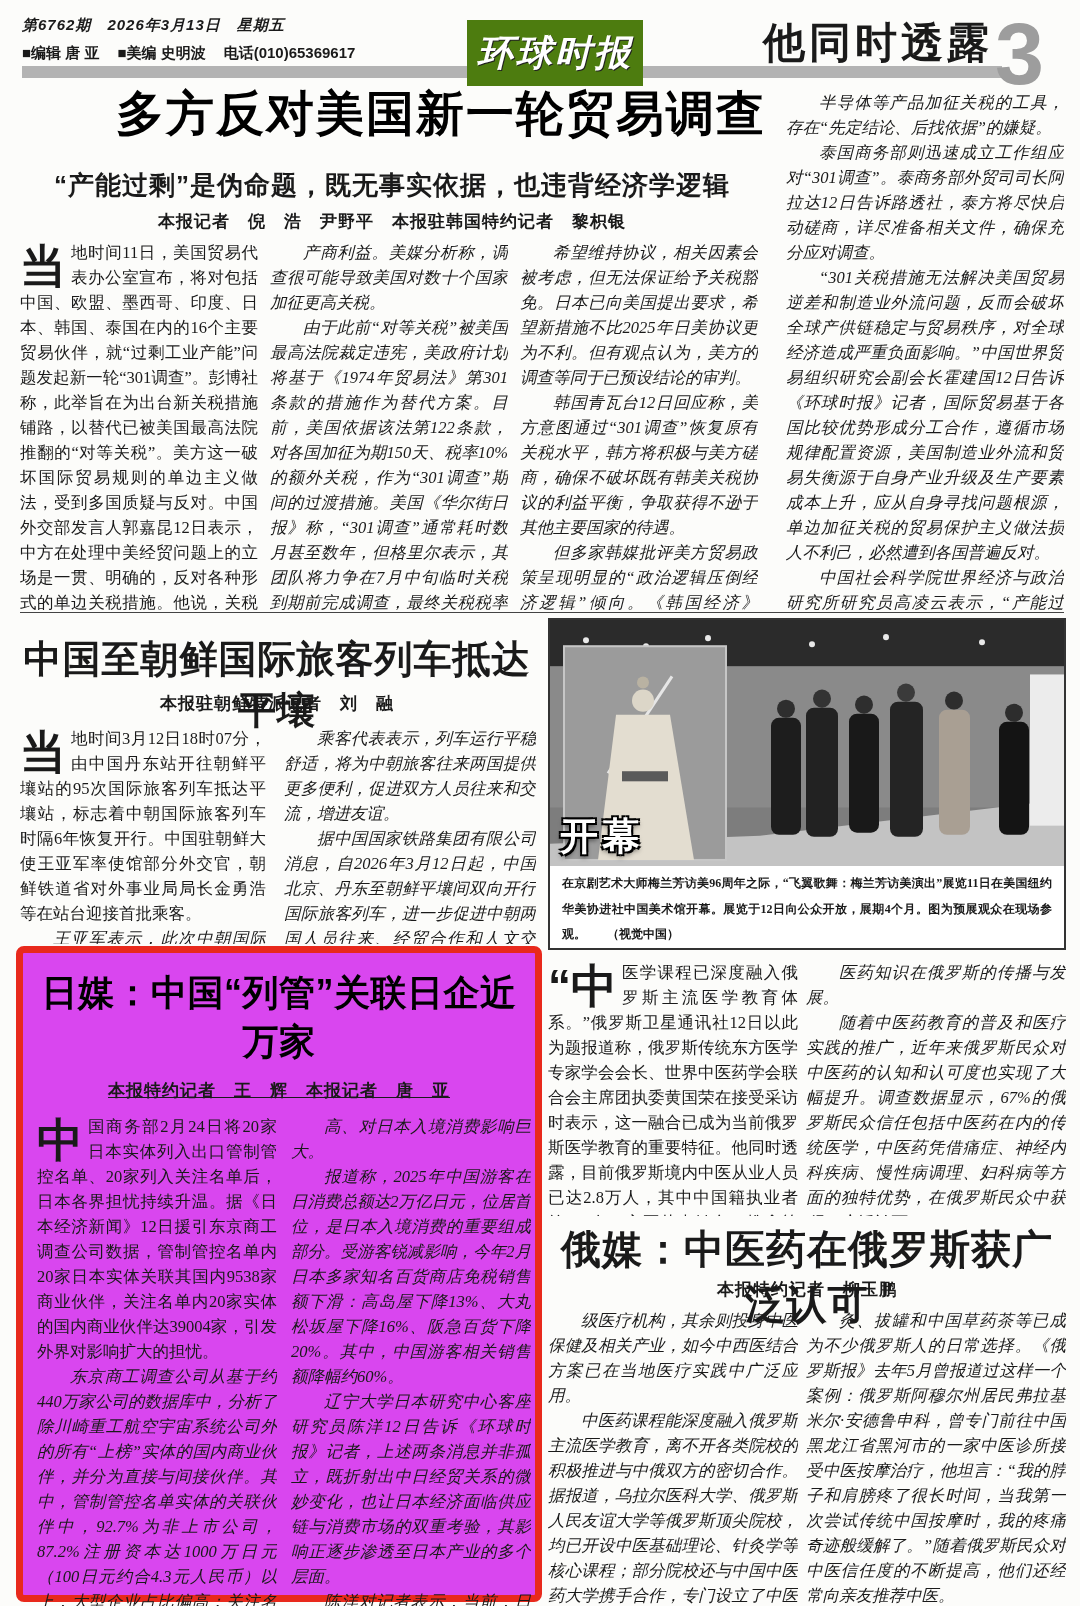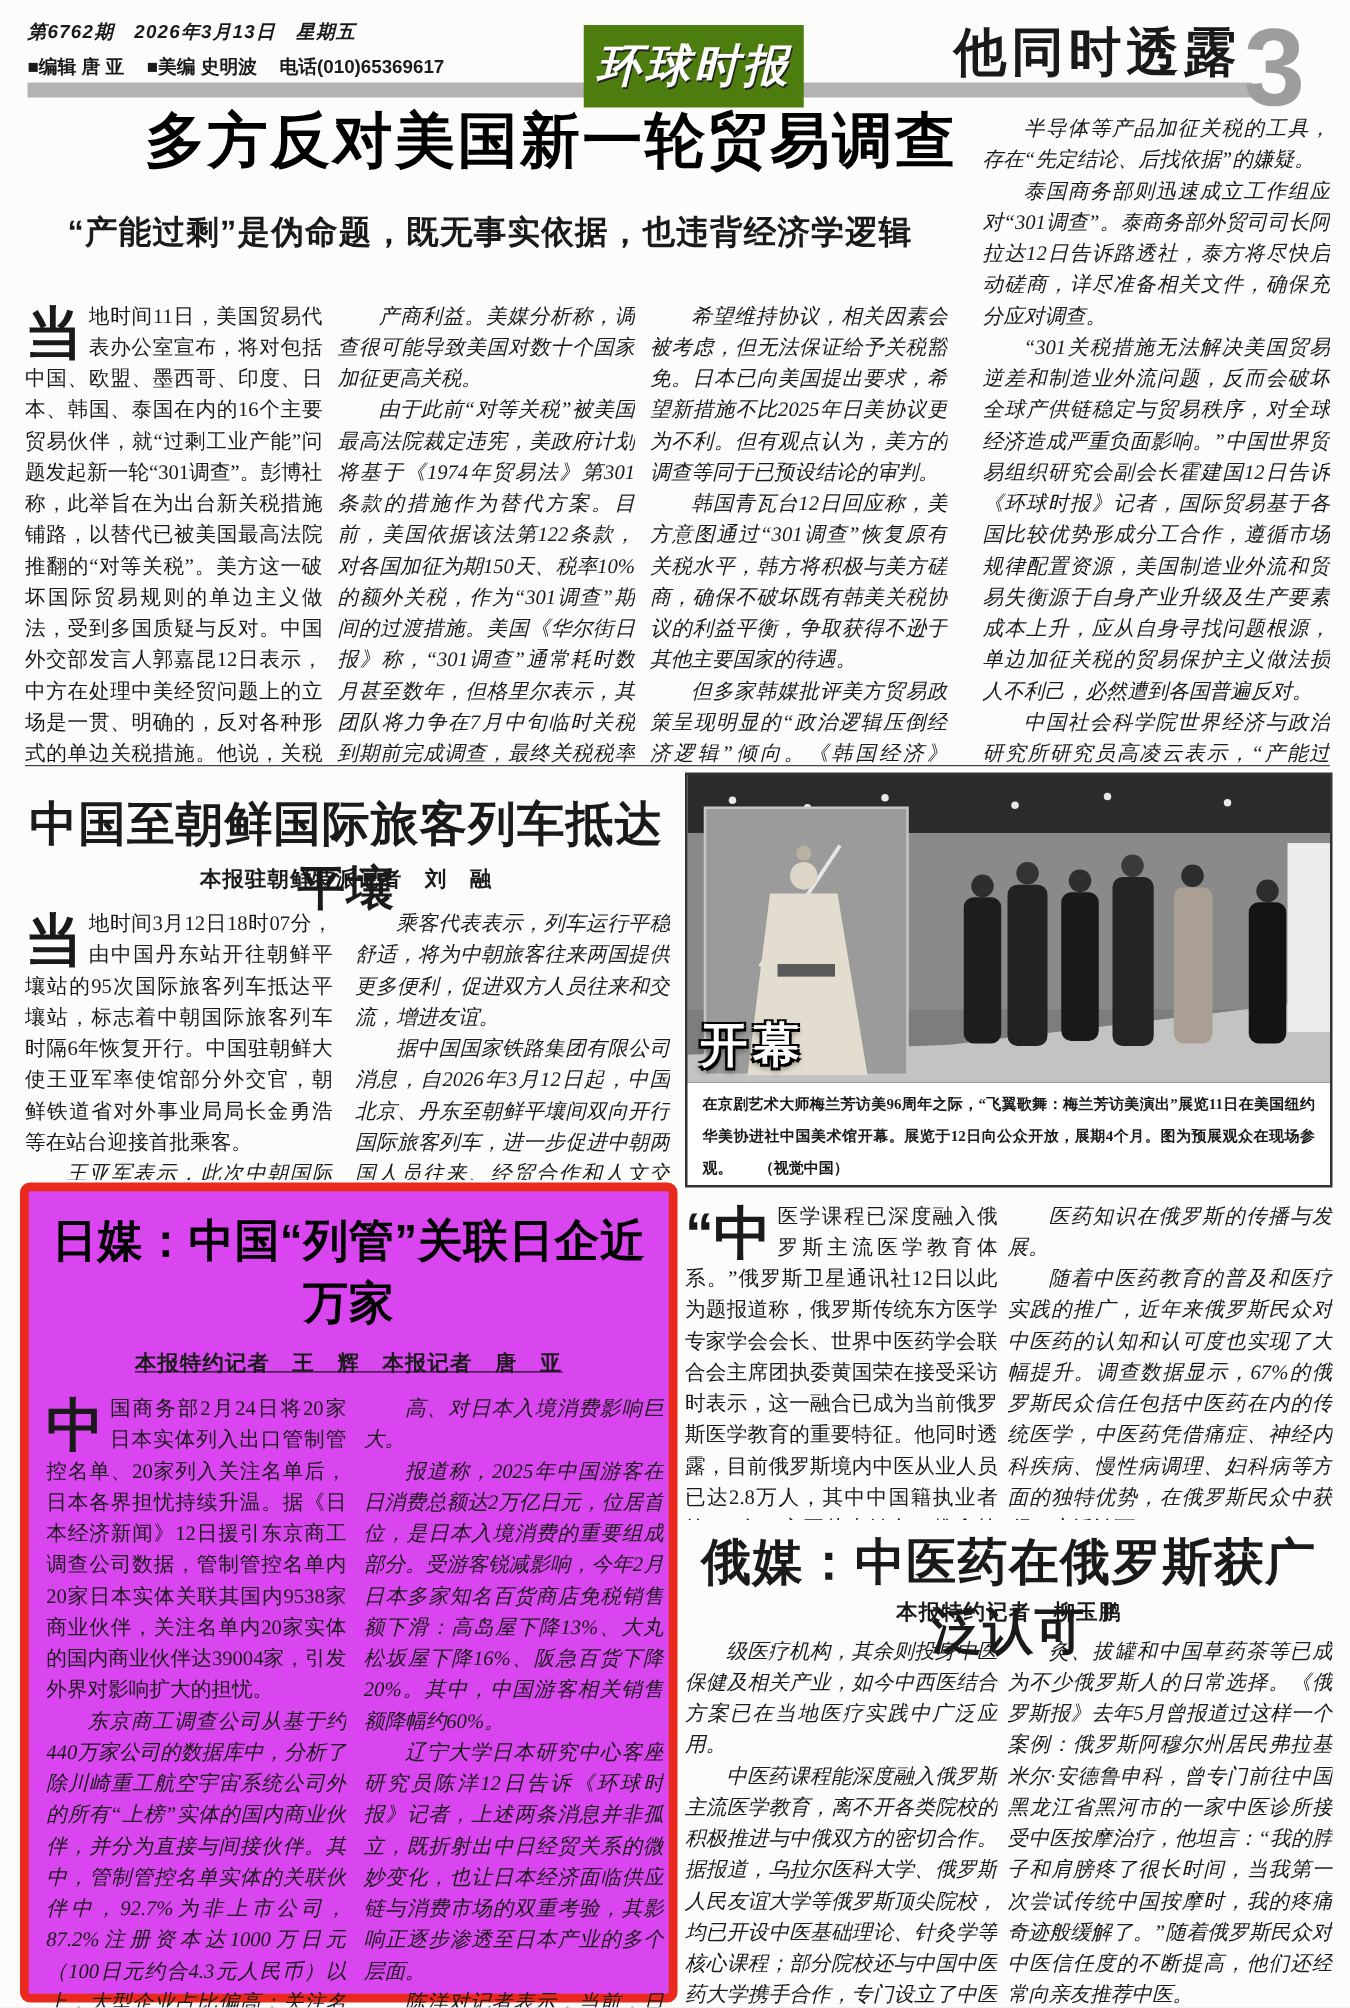--- a/index.html
+++ b/index.html
@@ -50,21 +50,21 @@
   .divider { position:absolute; left:20px; top:612px; width:1044px; border-top:1.5px solid #444; }
   
   .train-title { position:absolute; left:16px; top:634px; width:522px; text-align:center;
     font-size:38px; font-weight:900; letter-spacing:1px; font-family:"Liberation Serif",serif; }
   .train-byline { position:absolute; left:16px; top:692px; width:522px; }
   .train-c1 { left:20px;  top:726px; width:246px; height:218px; }
   .train-c2 { left:284px; top:726px; width:252px; height:218px; }
   
   .photo-box { position:absolute; left:548px; top:618px; width:518px; height:332px;
     border:2px solid #333; background:#fff; }
-  .photo { position:relative; width:100%; height:246px; overflow:hidden; background:#404040; }
+  .photo { position:relative; width:100%; height:246px; overflow:hidden; background:#6d28d9; }
   .photo svg { display:block; width:100%; height:100%; }
   .photo-label { position:absolute; left:10px; bottom:4px; font-size:38px; font-weight:900;
     letter-spacing:4px; color:#fff; font-family:"Liberation Sans",sans-serif;
     text-shadow:-2px -2px 0 #000, 2px -2px 0 #000, -2px 2px 0 #000, 2px 2px 0 #000, 0 3px 5px rgba(0,0,0,.65); }
   .photo-caption { padding:5px 12px; font-size:12px; line-height:25.5px; text-align:justify; font-weight:600; }
   .photo-caption .credit { white-space:nowrap; padding-left:18px; }
   
   .japan-box { position:absolute; left:16px; top:946px; width:526px; height:656px;
     border:7px solid #e8291c; border-radius:8px; background:#d946ef; padding:12px 12px 0; }
   .japan-title { text-align:center; font-size:36px; font-weight:900; letter-spacing:0.5px; color:#000;
@@ -95,20 +95,21 @@
   </div>
   <div class="hdr-bar"></div>
   <div class="masthead">环球时报</div>
   <div class="section-area">
     <span class="section-name">他同时透露</span>
     <span class="page-no">3</span>
   </div>
 
   <div class="lead-title">多方反对美国新一轮贸易调查</div>
   <div class="lead-subtitle">“产能过剩”是伪命题，既无事实依据，也违背经济学逻辑</div>
+  <div class="lead-byline byline">本报记者　倪　浩　尹野平　本报驻韩国特约记者　黎枳银</div>
 
   <div class="col lead-c1">
     <p class="para"><span class="dropcap">当</span><span>地时间11日，美国贸易代表办公室宣布，将对包括中国、欧盟、墨西哥、印度、日本、韩国、泰国在内的16个主要贸易伙伴，就“过剩工业产能”问题发起新一轮“301调查”。彭博社称，此举旨在为出台新关税措施铺路，以替代已被美国最高法院推翻的“对等关税”。美方这一破坏国际贸易规则的单边主义做法，受到多国质疑与反对。中国外交部发言人郭嘉昆12日表示，中方在处理中美经贸问题上的立场是一贯、明确的，反对各种形式的单边关税措施。他说，关税战、贸易战不符合任何一方利益，双方应在平等、尊重、互惠基础上协商解决有关问题。所谓“产能过剩”是一个伪命题，中方反对以此为借口进行政治操弄。</span></p>
   </div>
   <div class="col lead-c2">
       <p class="para indent">产商利益。美媒分析称，调查很可能导致美国对数十个国家加征更高关税。</p>
       <p class="para indent">由于此前“对等关税”被美国最高法院裁定违宪，美政府计划将基于《1974年贸易法》第301条款的措施作为替代方案。目前，美国依据该法第122条款，对各国加征为期150天、税率10%的额外关税，作为“301调查”期间的过渡措施。美国《华尔街日报》称，“301调查”通常耗时数月甚至数年，但格里尔表示，其团队将力争在7月中旬临时关税到期前完成调查，最终关税税率将在调查结束后确定。</p>
     </div>
   <div class="col lead-c3">
       <p class="para indent">希望维持协议，相关因素会被考虑，但无法保证给予关税豁免。日本已向美国提出要求，希望新措施不比2025年日美协议更为不利。但有观点认为，美方的调查等同于已预设结论的审判。</p>

